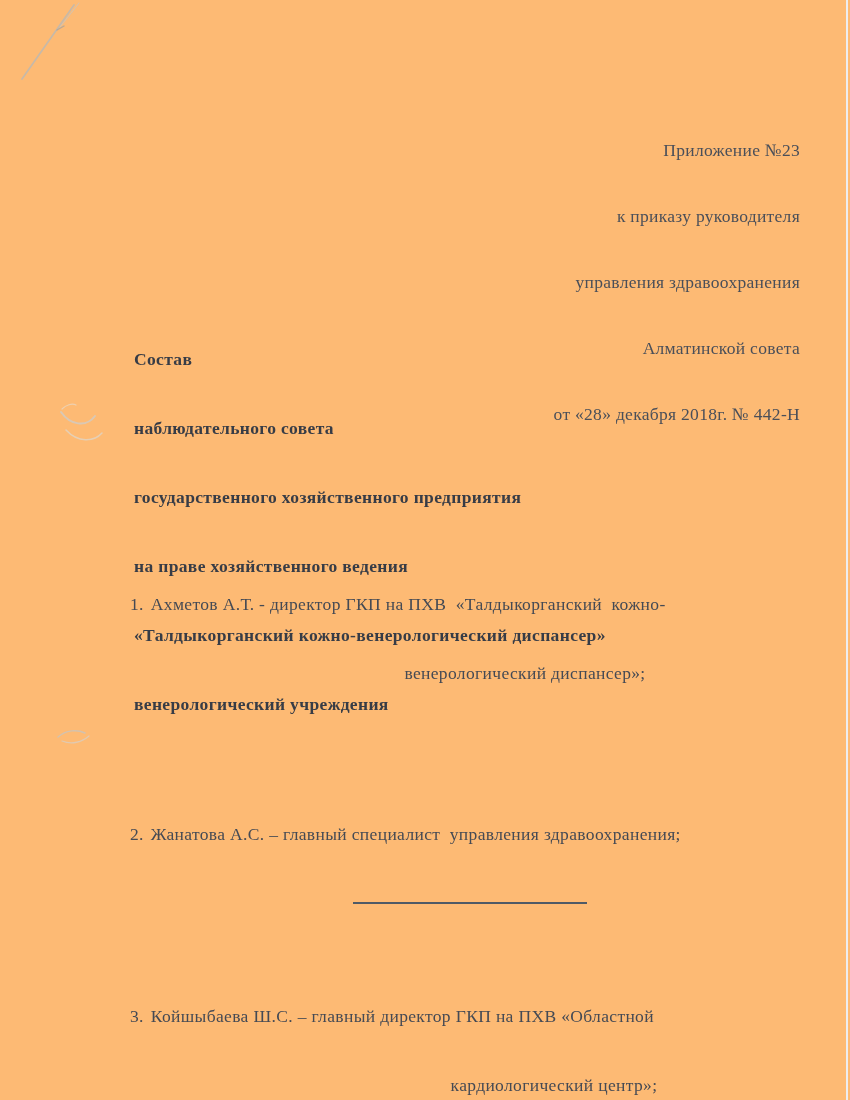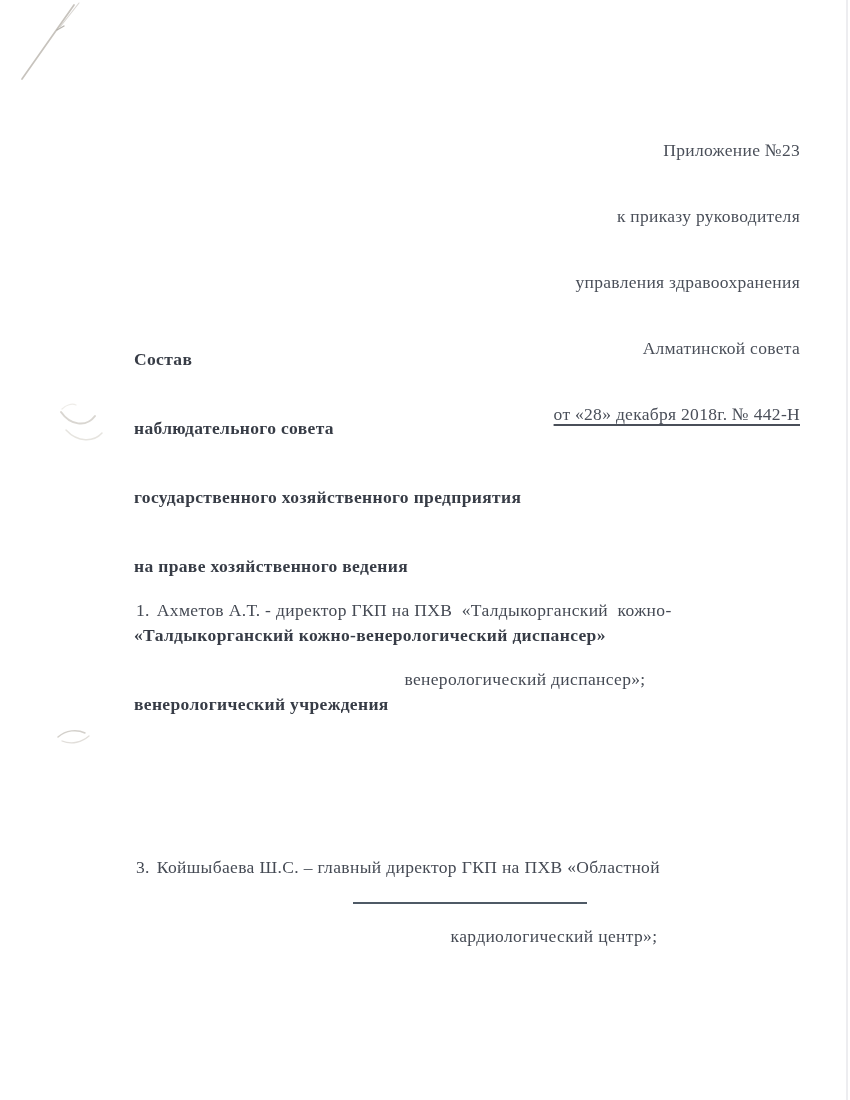--- a/index.html
+++ b/index.html
@@ -1,21 +1,21 @@
 <!DOCTYPE html>
 <html><head>
 <meta charset="utf-8">
 <style>
   html, body { margin: 0; padding: 0; background: #9a9a9a; }
   .page {
     position: relative;
     width: 850px;
     height: 1100px;
     margin: 0 auto;
-    background: #ffffff;
+    background: #fdba74;
     overflow: hidden;
     font-family: "Liberation Serif", "DejaVu Serif", serif;
     color: #454a54;
   }
   .artifacts {
     position: absolute;
     left: 0; top: 0;
     width: 850px; height: 1100px;
     pointer-events: none;
   }
@@ -32,21 +32,20 @@
     text-align: right;
     font-size: 17.5px;
     line-height: 22px;
     letter-spacing: 0.3px;
     color: #4a4f59;
     white-space: pre;
   }
   .header-line { display: block; }
   .header-ref {
     display: inline-block;
-    text-decoration: underline;
     text-underline-offset: 4px;
     text-decoration-thickness: 1.5px;
   }
   .title-block {
     position: absolute;
     top: 302px;
     left: 134px;
     width: 666px;
     text-align: left;
     font-weight: bold;
@@ -60,21 +59,21 @@
   .members {
     position: absolute;
     top: 501px;
     left: 130px;
     width: 690px;
     font-size: 17.5px;
     line-height: 23px;
     letter-spacing: 0.35px;
     white-space: pre;
   }
-  .member { margin: 6px; }
+  .member { margin: 0; }
   .member.gap { margin-top: 21px; }
   .member .num { margin-right: 7px; }
   .member .line2 { display: block; text-align: center; }
   .m1 .line2 { margin-left: 100px; }
   .m3 .line2 { margin-left: 158px; }
   .signature-line {
     position: absolute;
     top: 902px;
     left: 353px;
     width: 234px;
@@ -121,20 +120,23 @@
     <span class="title-line">на праве хозяйственного ведения</span>
     <span class="title-line">«Талдыкорганский кожно-венерологический диспансер»</span>
     <span class="title-line">венерологический учреждения</span>
   </div>
 
   <div class="members">
     <div class="member m1">
       <div class="line1"><span class="num">1.</span><span>Ахметов А.Т. - директор ГКП на ПХВ  «Талдыкорганский  кожно-</span></div>
       <span class="line2">венерологический диспансер»;</span>
     </div>
+    <div class="member m2">
+      <div class="line1"><span class="num">2.</span><span>Жанатова А.С. – главный специалист  управления здравоохранения;</span></div>
+    </div>
     <div class="member m3 gap">
       <div class="line1"><span class="num">3.</span><span>Койшыбаева Ш.С. – главный директор ГКП на ПХВ «Областной</span></div>
       <span class="line2">кардиологический центр»;</span>
     </div>
     
     
     
     
   </div>
 

